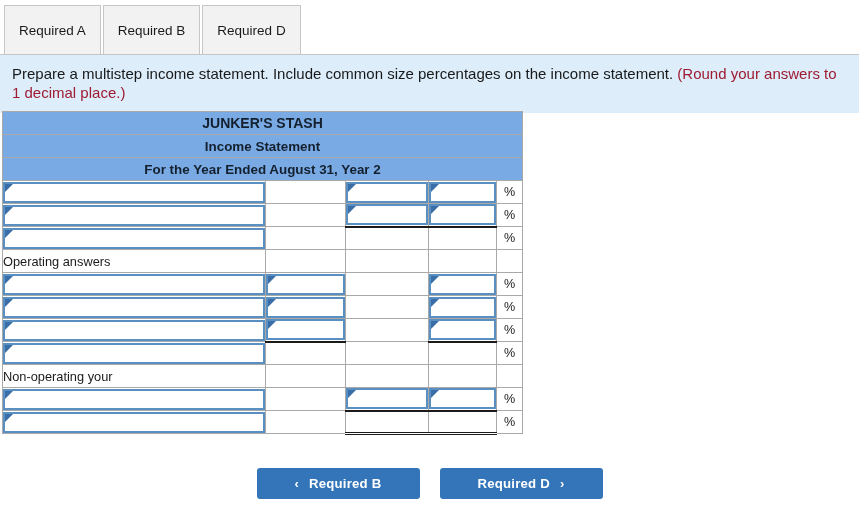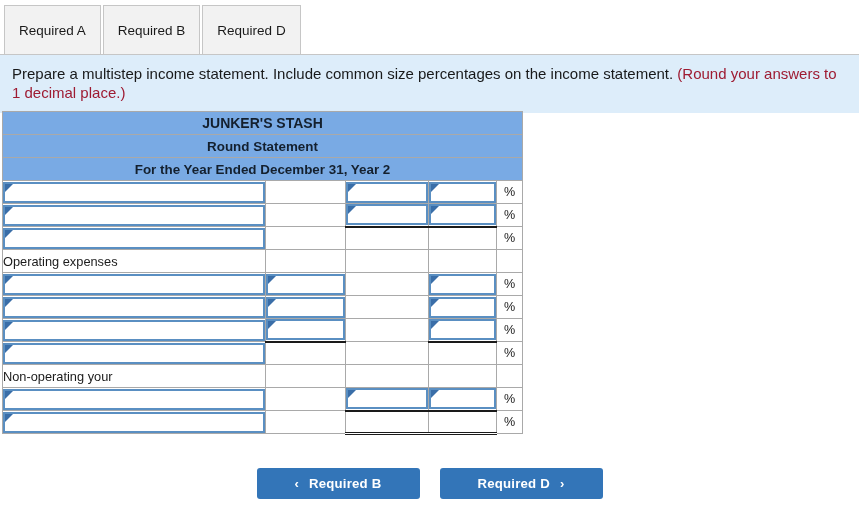--- a/index.html
+++ b/index.html
@@ -209,24 +209,24 @@
         <col style="width:80px">
         <col style="width:83px">
         <col style="width:68px">
         <col style="width:26px">
       </colgroup>
       <tbody id="stmt-body">
         <tr>
           <td class="hdr big" colspan="5">JUNKER'S STASH</td>
         </tr>
         <tr>
-          <td class="hdr" colspan="5">Round Statement</td>
+          <td class="hdr" colspan="5">Income Statement</td>
         </tr>
         <tr>
-          <td class="hdr" colspan="5">For the Year Ended December 31, Year 2</td>
+          <td class="hdr" colspan="5">For the Year Ended August 31, Year 2</td>
         </tr>
       <tr>
             <td class="cell">
               <span class="ibox"><input type="text" style=""></span>
             </td>
             <td></td>
             <td class="cell">
               <span class="ibox"><input type="text" style=""></span>
             </td>
             <td class="cell">
@@ -250,21 +250,21 @@
           <tr>
             <td class="cell">
               <span class="ibox"><input type="text" style=""></span>
             </td>
             <td></td>
             <td></td>
             <td></td>
             <td class="pct"><span>%</span></td>
           </tr>
           <tr>
-            <td class="lbl"><span>Operating expenses</span></td>
+            <td class="lbl"><span>Operating answers</span></td>
             <td></td>
             <td></td>
             <td></td>
             <td class="pct"></td>
           </tr>
           <tr>
             <td class="cell">
               <span class="ibox"><input type="text" style=""></span>
             </td>
             <td class="cell">

